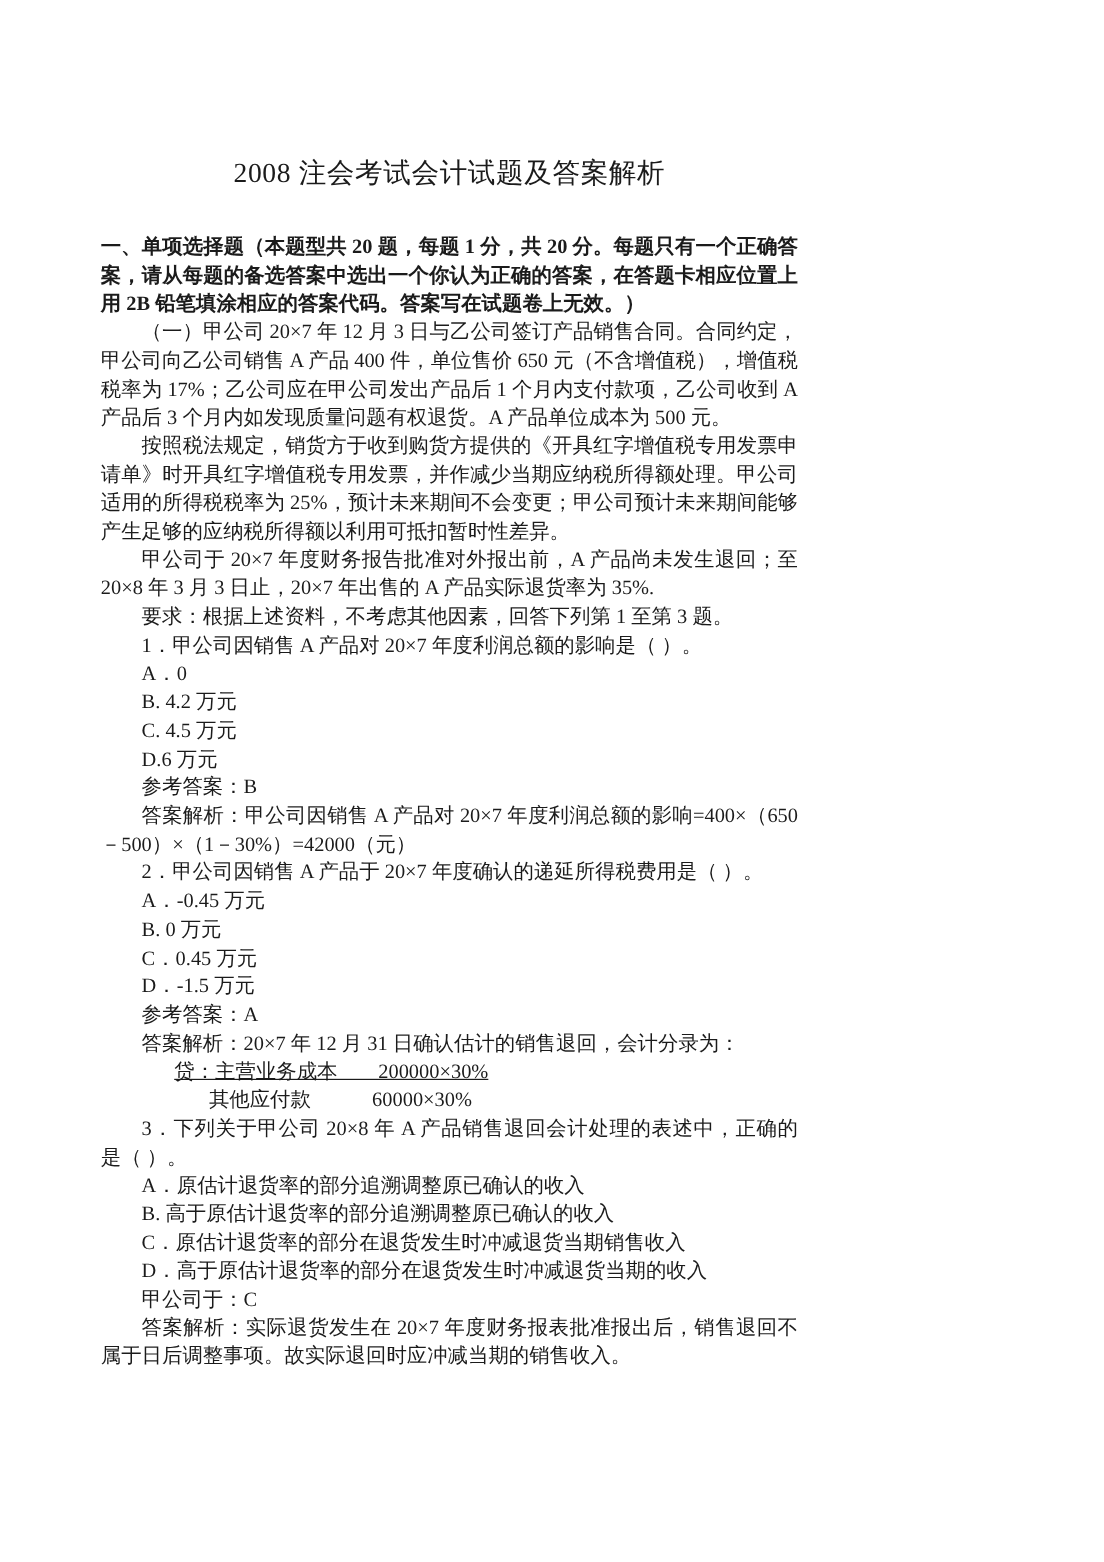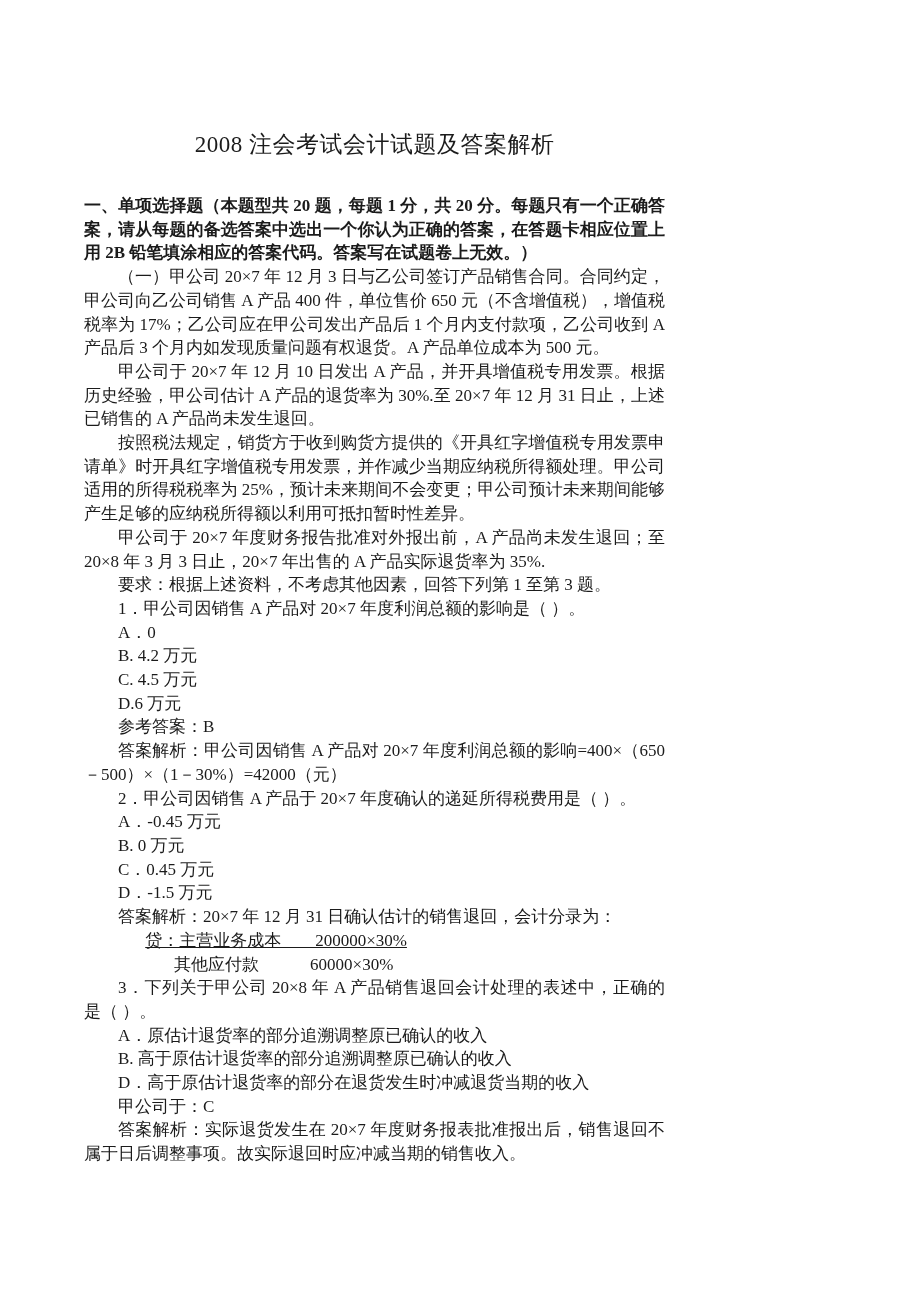--- a/index.html
+++ b/index.html
@@ -37,39 +37,40 @@
   .blk.j3 { padding-left: 5.3em; white-space: pre-wrap; }
 </style>
 </head>
 <body>
 
 <div class="page">
   <h1 class="doc-title">2008 注会考试会计试题及答案解析</h1>
   <div>
       <p class="blk heading">一、单项选择题（本题型共 20 题，每题 1 分，共 20 分。每题只有一个正确答案，请从每题的备选答案中选出一个你认为正确的答案，在答题卡相应位置上用 2B 铅笔填涂相应的答案代码。答案写在试题卷上无效。）</p>
       <p class="blk indent">（一）甲公司 20×7 年 12 月 3 日与乙公司签订产品销售合同。合同约定，甲公司向乙公司销售 A 产品 400 件，单位售价 650 元（不含增值税），增值税税率为 17%；乙公司应在甲公司发出产品后 1 个月内支付款项，乙公司收到 A 产品后 3 个月内如发现质量问题有权退货。A 产品单位成本为 500 元。</p>
-      <p class="blk indent">甲公司于 20×7 年 12 月 10 日发出 A 产品，并开具增值税专用发票。根据历史经验，甲公司估计 A 产品的退货率为 30%.至 20×7 年 12 月 31 日止，上述已销售的 A 产品尚未发生退回。</p>
       <p class="blk indent">按照税法规定，销货方于收到购货方提供的《开具红字增值税专用发票申请单》时开具红字增值税专用发票，并作减少当期应纳税所得额处理。甲公司适用的所得税税率为 25%，预计未来期间不会变更；甲公司预计未来期间能够产生足够的应纳税所得额以利用可抵扣暂时性差异。</p>
       <p class="blk indent">甲公司于 20×7 年度财务报告批准对外报出前，A 产品尚未发生退回；至 20×8 年 3 月 3 日止，20×7 年出售的 A 产品实际退货率为 35%.</p>
       <p class="blk indent">要求：根据上述资料，不考虑其他因素，回答下列第 1 至第 3 题。</p>
       <p class="blk indent">1．甲公司因销售 A 产品对 20×7 年度利润总额的影响是（ ）。</p>
       <p class="blk indent">A．0</p>
       <p class="blk indent">B. 4.2 万元</p>
       <p class="blk indent">C. 4.5 万元</p>
       <p class="blk indent">D.6 万元</p>
       <p class="blk indent">参考答案：B</p>
       <p class="blk indent">答案解析：甲公司因销售 A 产品对 20×7 年度利润总额的影响=400×（650－500）×（1－30%）=42000（元）</p>
       <p class="blk indent">2．甲公司因销售 A 产品于 20×7 年度确认的递延所得税费用是（ ）。</p>
       <p class="blk indent">A．-0.45 万元</p>
       <p class="blk indent">B. 0 万元</p>
       <p class="blk indent">C．0.45 万元</p>
       <p class="blk indent">D．-1.5 万元</p>
+      <p class="blk indent">参考答案：A</p>
       <p class="blk indent">答案解析：20×7 年 12 月 31 日确认估计的销售退回，会计分录为：</p>
       <p class="blk j2">贷：主营业务成本　　200000×30%</p>
       <p class="blk j3">其他应付款　　　60000×30%</p>
       <p class="blk indent">3．下列关于甲公司 20×8 年 A 产品销售退回会计处理的表述中，正确的是（ ）。</p>
       <p class="blk indent">A．原估计退货率的部分追溯调整原已确认的收入</p>
       <p class="blk indent">B. 高于原估计退货率的部分追溯调整原已确认的收入</p>
+      <p class="blk indent">C．原估计退货率的部分在退货发生时冲减退货当期销售收入</p>
       <p class="blk indent">D．高于原估计退货率的部分在退货发生时冲减退货当期的收入</p>
       <p class="blk indent">甲公司于：C</p>
       <p class="blk indent">答案解析：实际退货发生在 20×7 年度财务报表批准报出后，销售退回不属于日后调整事项。故实际退回时应冲减当期的销售收入。</p>
     </div>
 </div>
 
 </body></html>

